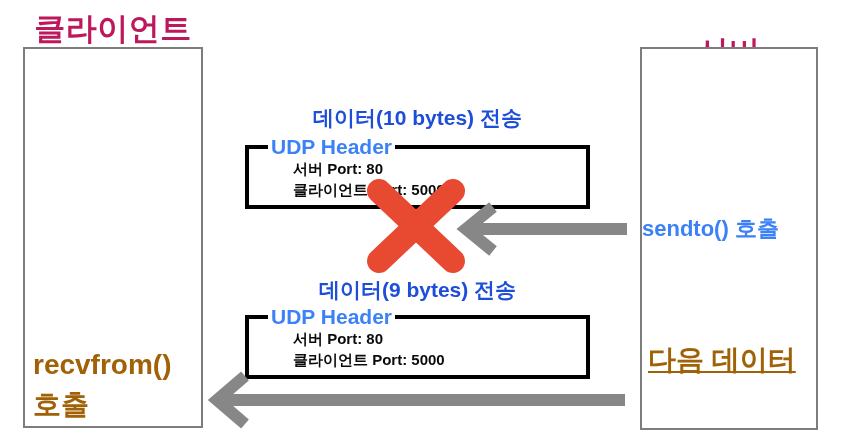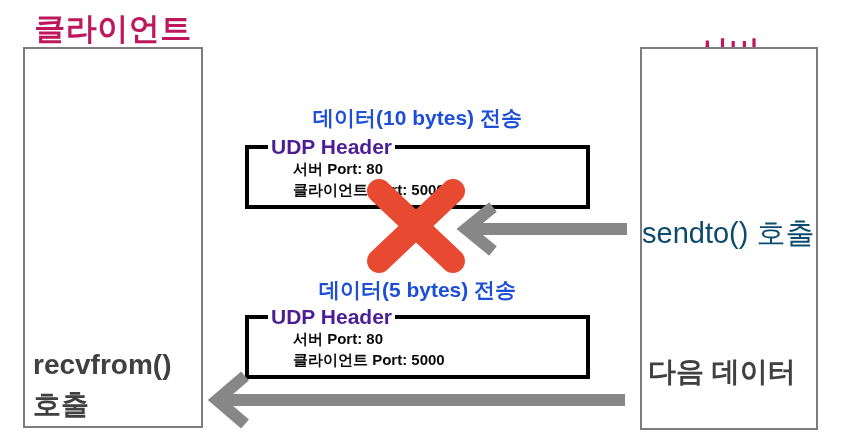--- a/index.html
+++ b/index.html
@@ -30,34 +30,34 @@
     position: absolute;
     background: #ffffff;
     border: 2px solid #7d7d7d;
     box-sizing: border-box;
   }
   .client-box { left: 23px; top: 47px; width: 180px; height: 381px; }
   .server-box { left: 640px; top: 47px; width: 178px; height: 383px; }
   .call-text {
     position: absolute;
     font-weight: bold;
-    color: #404040;
+    color: #a16207;
     font-size: 28px;
     line-height: 40px;
     white-space: nowrap;
   }
   .recvfrom-text { left: 33px; top: 345px; }
-  .next-text { left: 648px; top: 352px; }
+  .next-text { left: 648px; top: 340px; text-decoration: underline; }
   .sendto-text {
     position: absolute;
     left: 642px;
     top: 214px;
-    font-weight: normal;
-    color: #0c4a6e;
-    font-size: 29px;
+    font-weight: bold;
+    color: #3b82f6;
+    font-size: 22px;
     white-space: nowrap;
     z-index: 3;
   }
   .packet {
     position: absolute;
     width: 345px;
   }
   .packet-1 { left: 245px; top: 100px; }
   .packet-2 { left: 245px; top: 272px; }
   .packet-title {
@@ -83,21 +83,21 @@
   .packet-1 .packet-box { top: 45px; }
   .packet-2 .packet-box { top: 43px; }
   .udp-legend {
     position: absolute;
     top: -14px;
     left: 19px;
     background: #ffffff;
     padding: 0 3px;
     font-weight: bold;
     font-size: 21px;
-    color: #4c1d95;
+    color: #3b82f6;
     line-height: 24px;
     white-space: nowrap;
   }
   .port-lines {
     position: absolute;
     left: 12px;
     top: 9px;
   }
   .port-line {
     font-weight: bold;
@@ -139,21 +139,21 @@
     <div class="packet-box">
       <div class="udp-legend">UDP Header</div>
       <div class="port-lines">
         <div class="port-line">서버 Port: 80</div>
         <div class="port-line">클라이언트 Port: 5000</div>
       </div>
     </div>
   </div>
 
   <div class="packet packet-2">
-    <div class="packet-title">데이터(5 bytes) 전송</div>
+    <div class="packet-title">데이터(9 bytes) 전송</div>
     <div class="packet-box">
       <div class="udp-legend">UDP Header</div>
       <div class="port-lines">
         <div class="port-line">서버 Port: 80</div>
         <div class="port-line">클라이언트 Port: 5000</div>
       </div>
     </div>
   </div>
 
   <svg class="arrow-svg top-arrow" width="185" height="62" viewBox="0 0 185 62">

